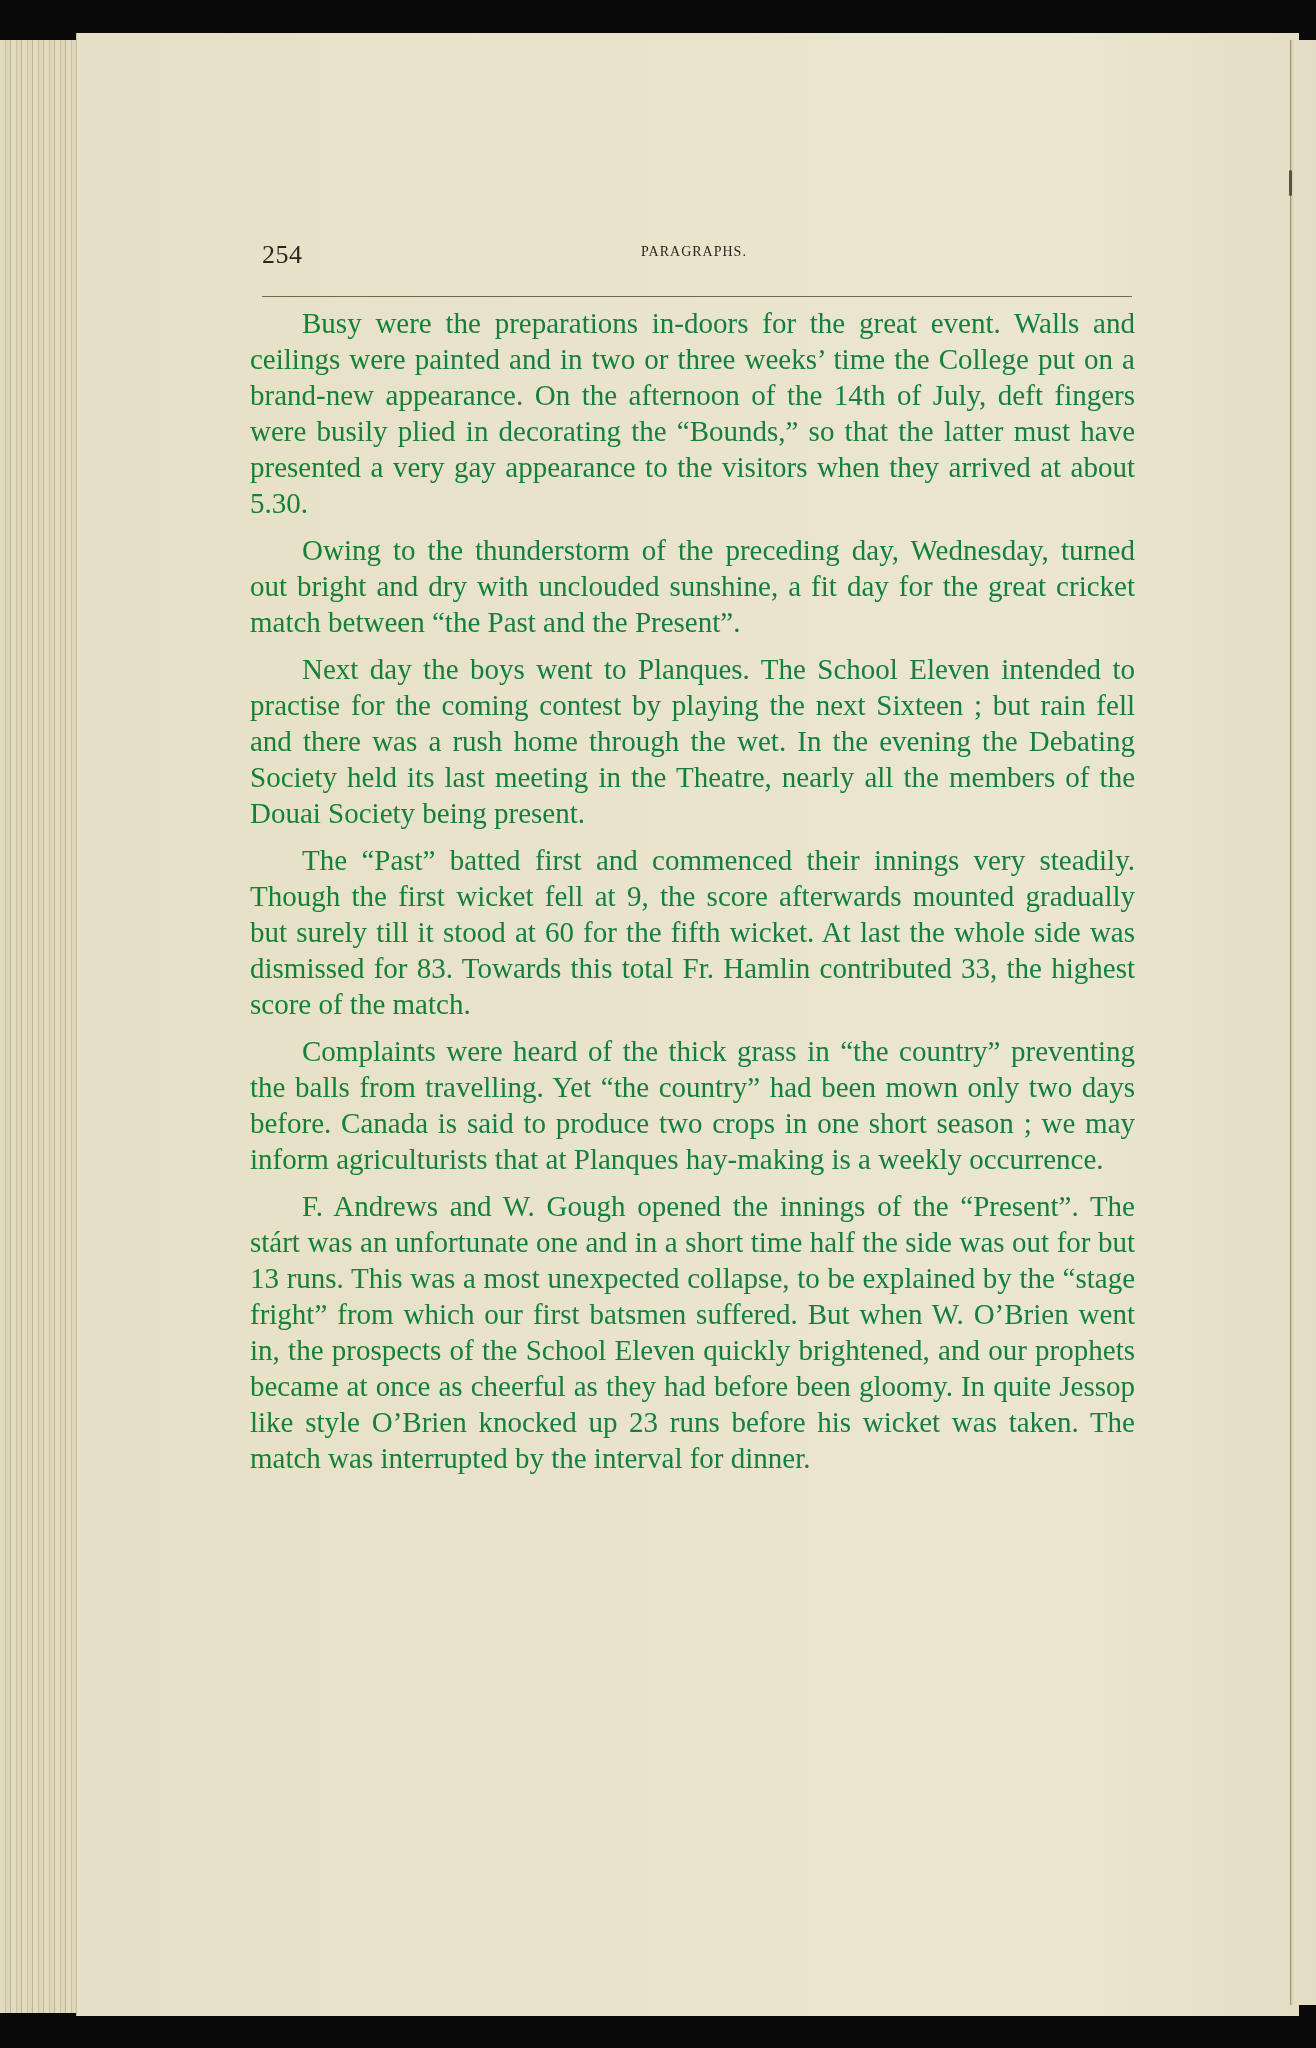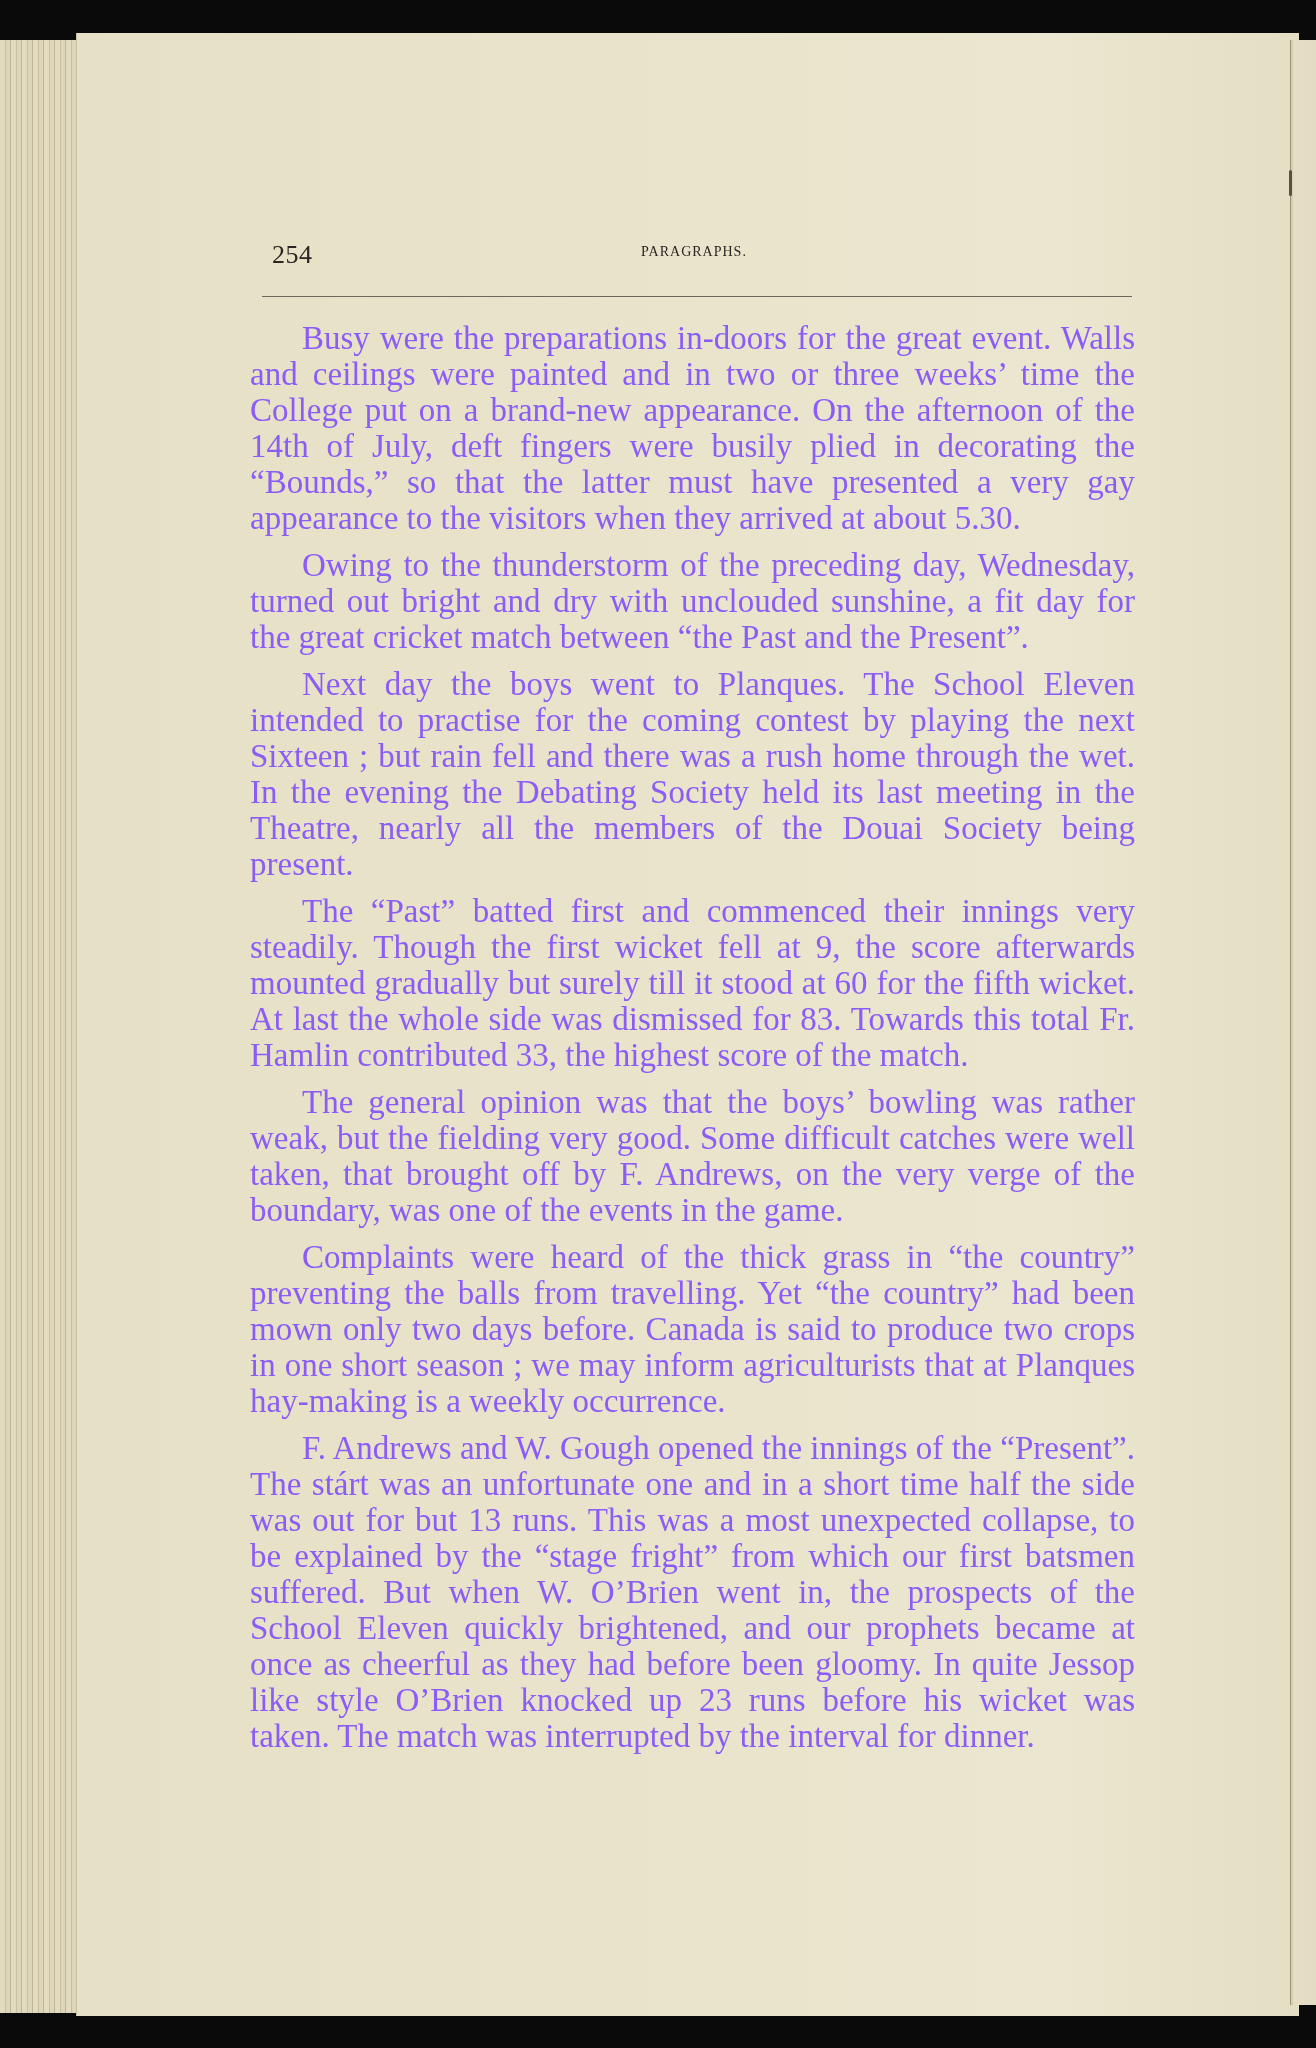--- a/index.html
+++ b/index.html
@@ -62,21 +62,21 @@
     .running-head {
       position: absolute;
       left: 256px;
       top: 238px;
       width: 876px;
       height: 40px;
       color: #2a2622;
     }
     .folio {
       position: absolute;
-      left: 16px;
+      left: 6px;
       top: 2px;
       font-size: 26px;
       letter-spacing: 0.5px;
     }
     .head-title {
       position: absolute;
       left: 0;
       right: 0;
       top: 6px;
       text-align: center;
@@ -87,24 +87,24 @@
       position: absolute;
       left: 262px;
       top: 296px;
       width: 870px;
       height: 0;
       border-top: 1.5px solid #6f675a;
     }
     .body-text {
       position: absolute;
       left: 250px;
-      top: 320px;
+      top: 305px;
       width: 885px;
-      color: #8b5cf6;
-      font-size: 33px;
+      color: #15803d;
+      font-size: 29px;
       line-height: 36px;
     }
     .body-text p {
       margin: 0 0 11px 0;
       text-indent: 52px;
       text-align: justify;
       text-align-last: left;
       hyphens: none;
     }
   </style>
@@ -121,16 +121,15 @@
   <span class="folio">254</span>
   <div class="head-title">PARAGRAPHS.</div>
 </div>
 <div class="head-rule"></div>
 
 <div class="body-text">
   <p>Busy were the preparations in-doors for the great event. Walls and ceilings were painted and in two or three weeks’ time the College put on a brand-new appearance. On the afternoon of the 14th of July, deft fingers were busily plied in decorating the “Bounds,” so that the latter must have presented a very gay appearance to the visitors when they arrived at about 5.30.</p>
   <p>Owing to the thunderstorm of the preceding day, Wednesday, turned out bright and dry with unclouded sunshine, a fit day for the great cricket match between “the Past and the Present”.</p>
   <p>Next day the boys went to Planques. The School Eleven intended to practise for the coming contest by playing the next Sixteen ; but rain fell and there was a rush home through the wet. In the evening the Debating Society held its last meeting in the Theatre, nearly all the members of the Douai Society being present.</p>
   <p>The “Past” batted first and commenced their innings very steadily. Though the first wicket fell at 9, the score afterwards mounted gradually but surely till it stood at 60 for the fifth wicket. At last the whole side was dismissed for 83. Towards this total Fr. Hamlin contributed 33, the highest score of the match.</p>
-  <p>The general opinion was that the boys’ bowling was rather weak, but the fielding very good. Some difficult catches were well taken, that brought off by F. Andrews, on the very verge of the boundary, was one of the events in the game.</p>
   <p>Complaints were heard of the thick grass in “the country” preventing the balls from travelling. Yet “the country” had been mown only two days before. Canada is said to produce two crops in one short season ; we may inform agriculturists that at Planques hay-making is a weekly occurrence.</p>
   <p>F. Andrews and W. Gough opened the innings of the “Present”. The stárt was an unfortunate one and in a short time half the side was out for but 13 runs. This was a most unexpected collapse, to be explained by the “stage fright” from which our first batsmen suffered. But when W. O’Brien went in, the prospects of the School Eleven quickly brightened, and our prophets became at once as cheerful as they had before been gloomy. In quite Jessop like style O’Brien knocked up 23 runs before his wicket was taken. The match was interrupted by the interval for dinner.</p>
 </div>
 
 </body></html>

